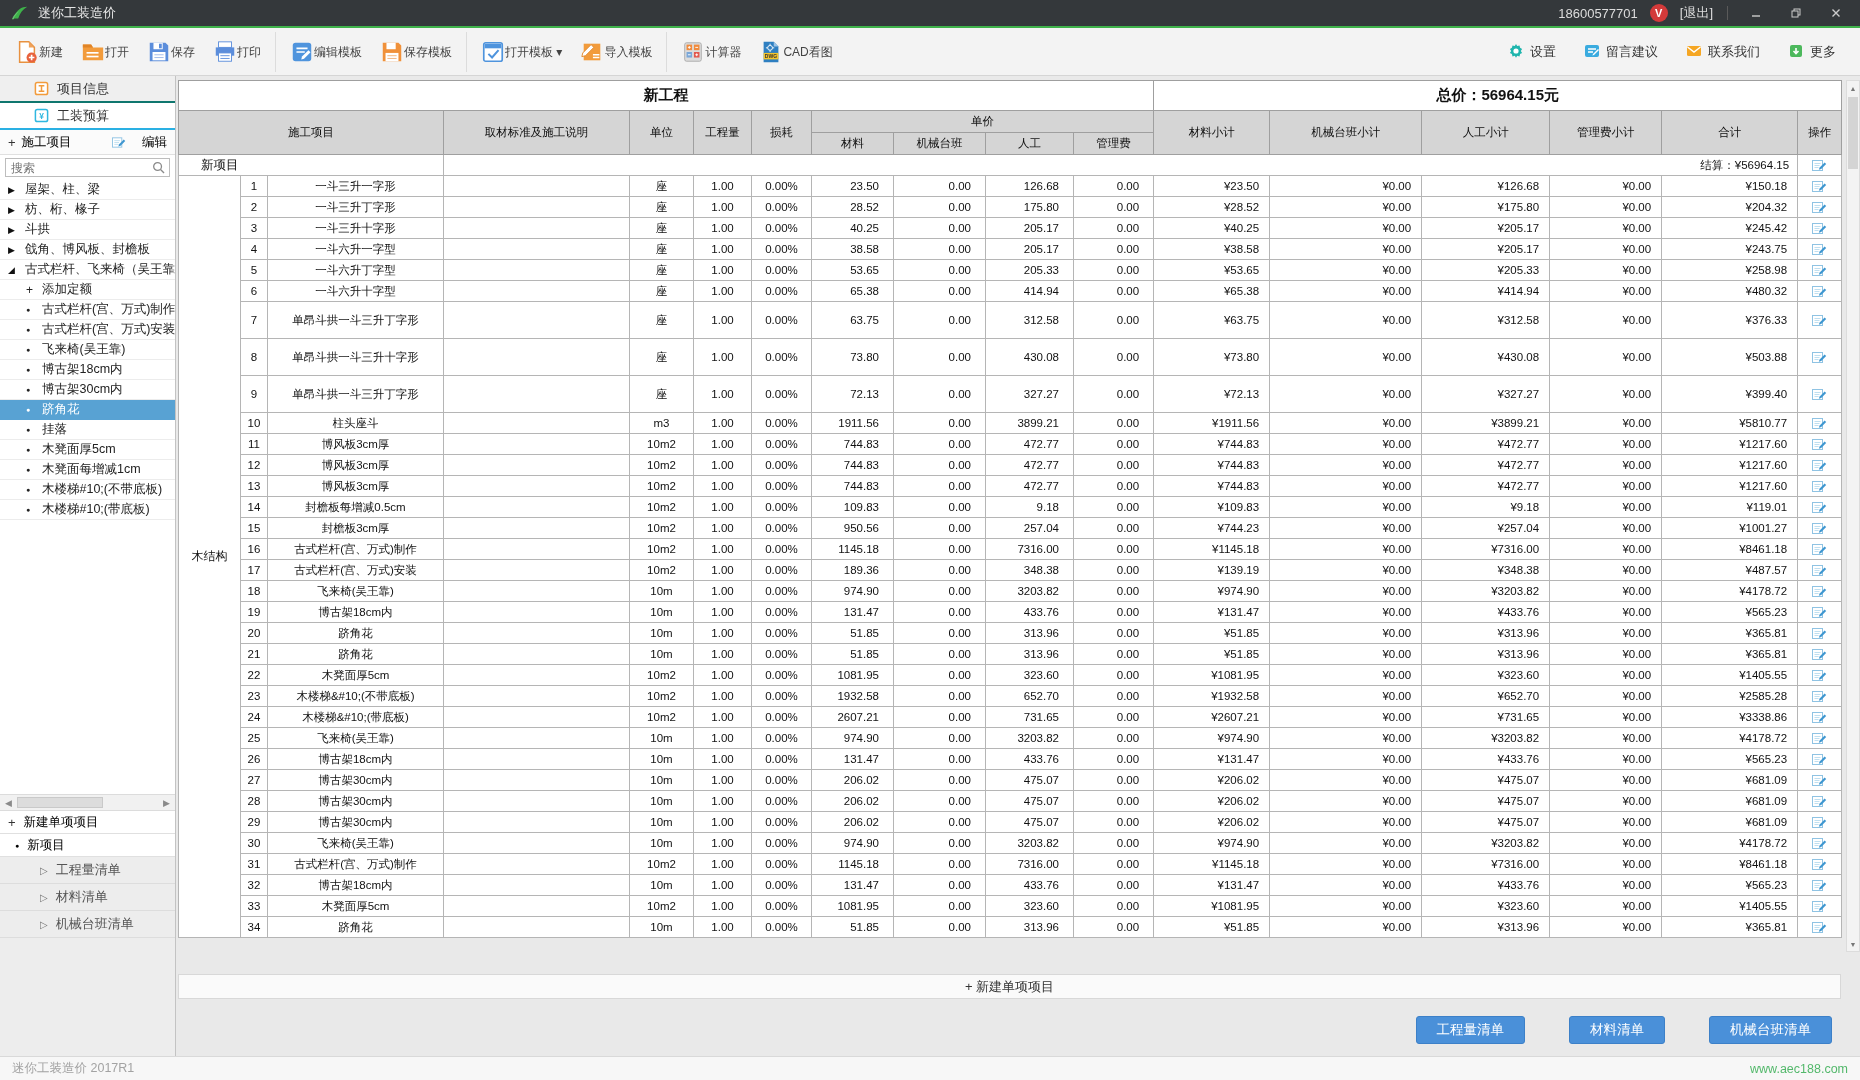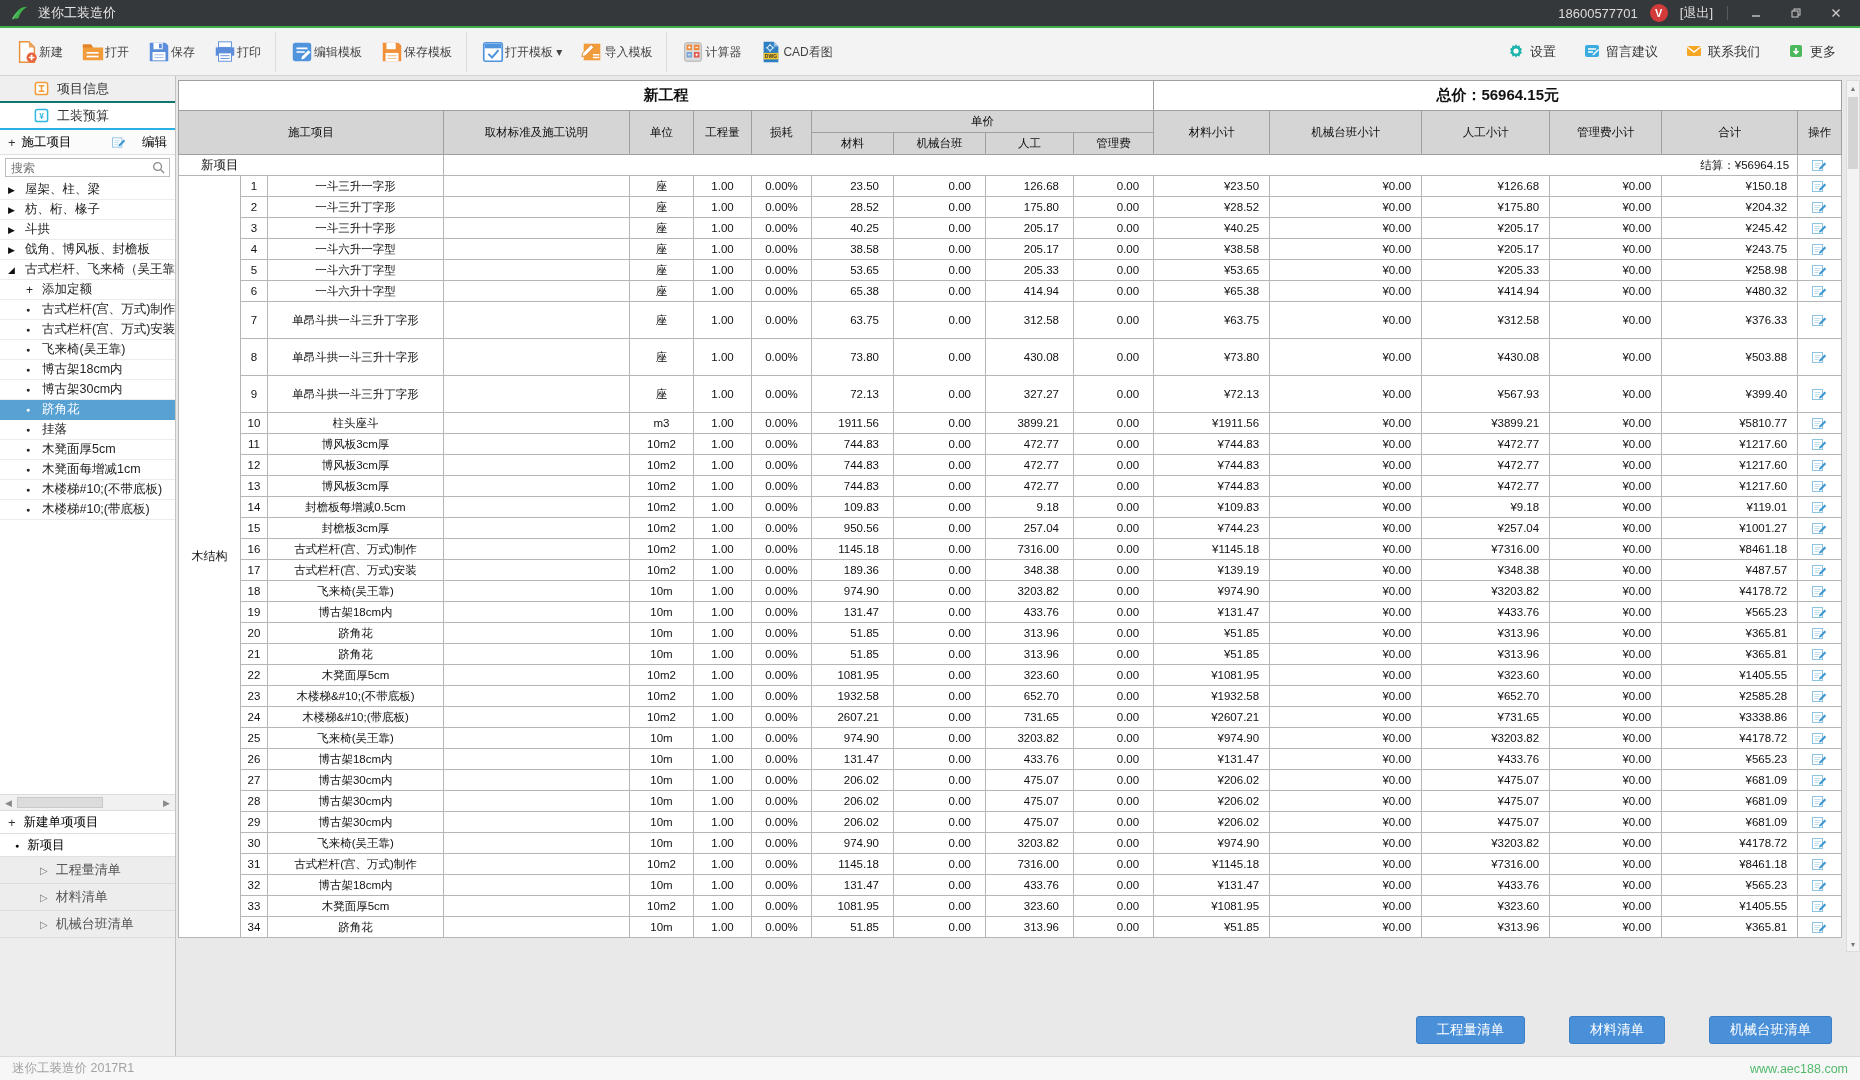--- a/index.html
+++ b/index.html
@@ -653,21 +653,21 @@
               <td class="c-spec"></td>
               <td class="c-unit">座</td>
               <td class="c-qty">1.00</td>
               <td class="c-loss">0.00%</td>
               <td class="c-m">72.13</td>
               <td class="c-j">0.00</td>
               <td class="c-r">327.27</td>
               <td class="c-g">0.00</td>
               <td class="c-ms">¥72.13</td>
               <td class="c-js">¥0.00</td>
-              <td class="c-rs">¥567.93</td>
+              <td class="c-rs">¥327.27</td>
               <td class="c-gs">¥0.00</td>
               <td class="c-total">¥399.40</td>
               <td class="c-op"><svg width="15" height="13" viewBox="0 0 15 13">
                   <rect x="0.5" y="1.5" width="10" height="10" fill="#fff" stroke="#8fc3e3"></rect>
                   <path d="M2.5 4.5h6M2.5 6.5h5M2.5 8.5h4" stroke="#bfdff0" fill="none"></path>
                   <path d="M7.6 8.4l5-5 1.6 1.6-5 5-2.4.8z" fill="#3f97d0"></path>
                 </svg></td>
             </tr>
             <tr>
               <td class="c-num">10</td>
@@ -1214,20 +1214,21 @@
               <td class="c-gs">¥0.00</td>
               <td class="c-total">¥365.81</td>
               <td class="c-op"><svg width="15" height="13" viewBox="0 0 15 13">
                   <rect x="0.5" y="1.5" width="10" height="10" fill="#fff" stroke="#8fc3e3"></rect>
                   <path d="M2.5 4.5h6M2.5 6.5h5M2.5 8.5h4" stroke="#bfdff0" fill="none"></path>
                   <path d="M7.6 8.4l5-5 1.6 1.6-5 5-2.4.8z" fill="#3f97d0"></path>
                 </svg></td>
             </tr>
           </tbody>
       </table>
+      <div class="add-row">+ 新建单项项目</div>
     </div>
     <div class="vscroll">
       <div class="vs-btn">▲</div>
       <div class="vs-thumb"></div>
       <div class="vs-btn vs-down">▼</div>
     </div>
     <div class="bottom-buttons">
       <div class="blue-btn">工程量清单</div>
       <div class="blue-btn">材料清单</div>
       <div class="blue-btn">机械台班清单</div>

